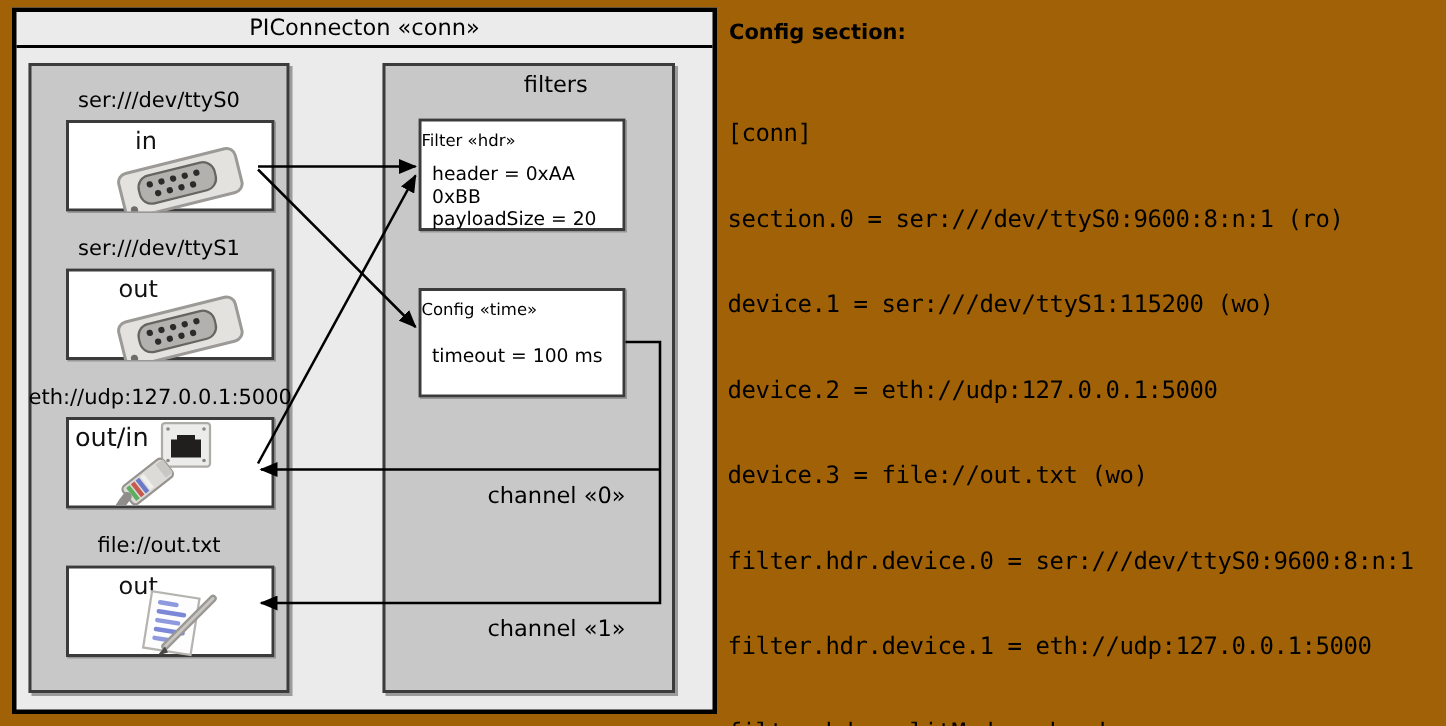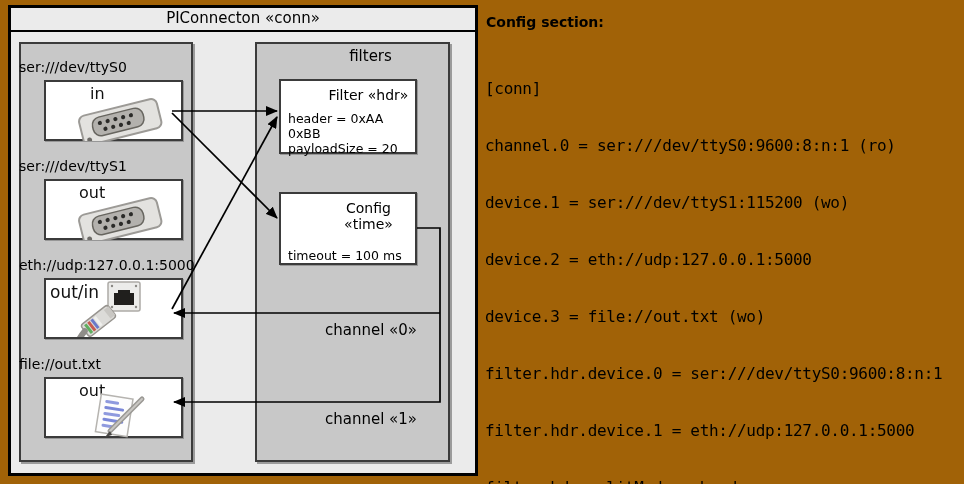--- a/index.html
+++ b/index.html
@@ -20,37 +20,37 @@
   }
   .title-sep { position:absolute; left:11px; top:30px; width:464px; height:2px; background:#000; }
   .panel {
     position:absolute; background:#c8c8c8; border:2px solid #3b3b3b;
     box-shadow:2px 2px 0 rgba(90,90,90,0.55);
   }
   .panel-devices { left:19px; top:42px; width:174px; height:420px; }
   .panel-filters { left:255px; top:42px; width:195px; height:420px; }
   .filters-title { position:absolute; left:255px; top:47px; width:195px; text-align:center; font-size:15px;padding-left:36px; }
   .dev-label {
-    position:absolute; left:19px; width:174px; text-align:left; font-size:14px;
+    position:absolute; left:19px; width:174px; text-align:center; font-size:14px;
   }
   .dev-box {
     position:absolute; left:44px; width:139px; height:61px;
     background:#fff; border:2px solid #3b3b3b; box-shadow:1px 1px 0 rgba(90,90,90,0.45);
   }
   .dir-label { position:absolute; top:2px; font-size:16px; color:#111; }
   .dir-in     { left:44px; }
   .dir-out    { left:33px; }
   .dir-outin  { left:4px; font-size:17px; }
   .filter-box {
     position:absolute; left:279px; width:138px;
     background:#fff; border:2px solid #3b3b3b; box-shadow:1px 1px 0 rgba(90,90,90,0.45);
   }
   .filter-hdr  { top:79px;  height:75px; }
   .filter-time { top:192px; height:73px; }
-  .filter-title { margin-top:6px; text-align:center; font-size:14px;padding-left:41px; }
+  .filter-title { margin-top:6px; text-align:left; font-size:11px; }
   .filter-attrs { margin:8px 0 0 7px; font-size:12.5px; line-height:15px; }
   .filter-time .filter-attrs { margin-top:16px; }
   .chan-label { position:absolute; width:162px; text-align:right; font-size:15px;margin-top:26px; }
   .chan-0 { left:255px; top:295px; }
   .chan-1 { left:255px; top:384px; }
   .wires { position:absolute; left:0; top:0; pointer-events:none; }
   .icon { position:absolute; }
   
   .config-heading {
     position:absolute; left:486px; top:14px;
@@ -191,21 +191,21 @@
     <path d="M172,111 L277,111" stroke="#000" stroke-width="1.7" fill="none" marker-end="url(#arr)"></path>
     <path d="M172,113 L277,218" stroke="#000" stroke-width="1.7" fill="none" marker-end="url(#arr)"></path>
     <path d="M172,309 L277,117" stroke="#000" stroke-width="1.7" fill="none" marker-end="url(#arr)"></path>
     <path d="M417,228 L440,228 L440,402 L174,402" stroke="#000" stroke-width="1.7" fill="none" marker-end="url(#arr)"></path>
     <path d="M440,313 L174,313" stroke="#000" stroke-width="1.7" fill="none" marker-end="url(#arr)"></path>
   </svg>
 
   <div class="config-heading">Config section:</div>
   <div class="config-body">
     <div class="config-line">[conn]</div>
-    <div class="config-line">channel.0 = ser:///dev/ttyS0:9600:8:n:1 (ro)</div>
+    <div class="config-line">section.0 = ser:///dev/ttyS0:9600:8:n:1 (ro)</div>
     <div class="config-line">device.1 = ser:///dev/ttyS1:115200 (wo)</div>
     <div class="config-line">device.2 = eth://udp:127.0.0.1:5000</div>
     <div class="config-line">device.3 = file://out.txt (wo)</div>
     <div class="config-line">filter.hdr.device.0 = ser:///dev/ttyS0:9600:8:n:1</div>
     <div class="config-line">filter.hdr.device.1 = eth://udp:127.0.0.1:5000</div>
     <div class="config-line">filter.hdr.splitMode = header</div>
     
     
     
     

